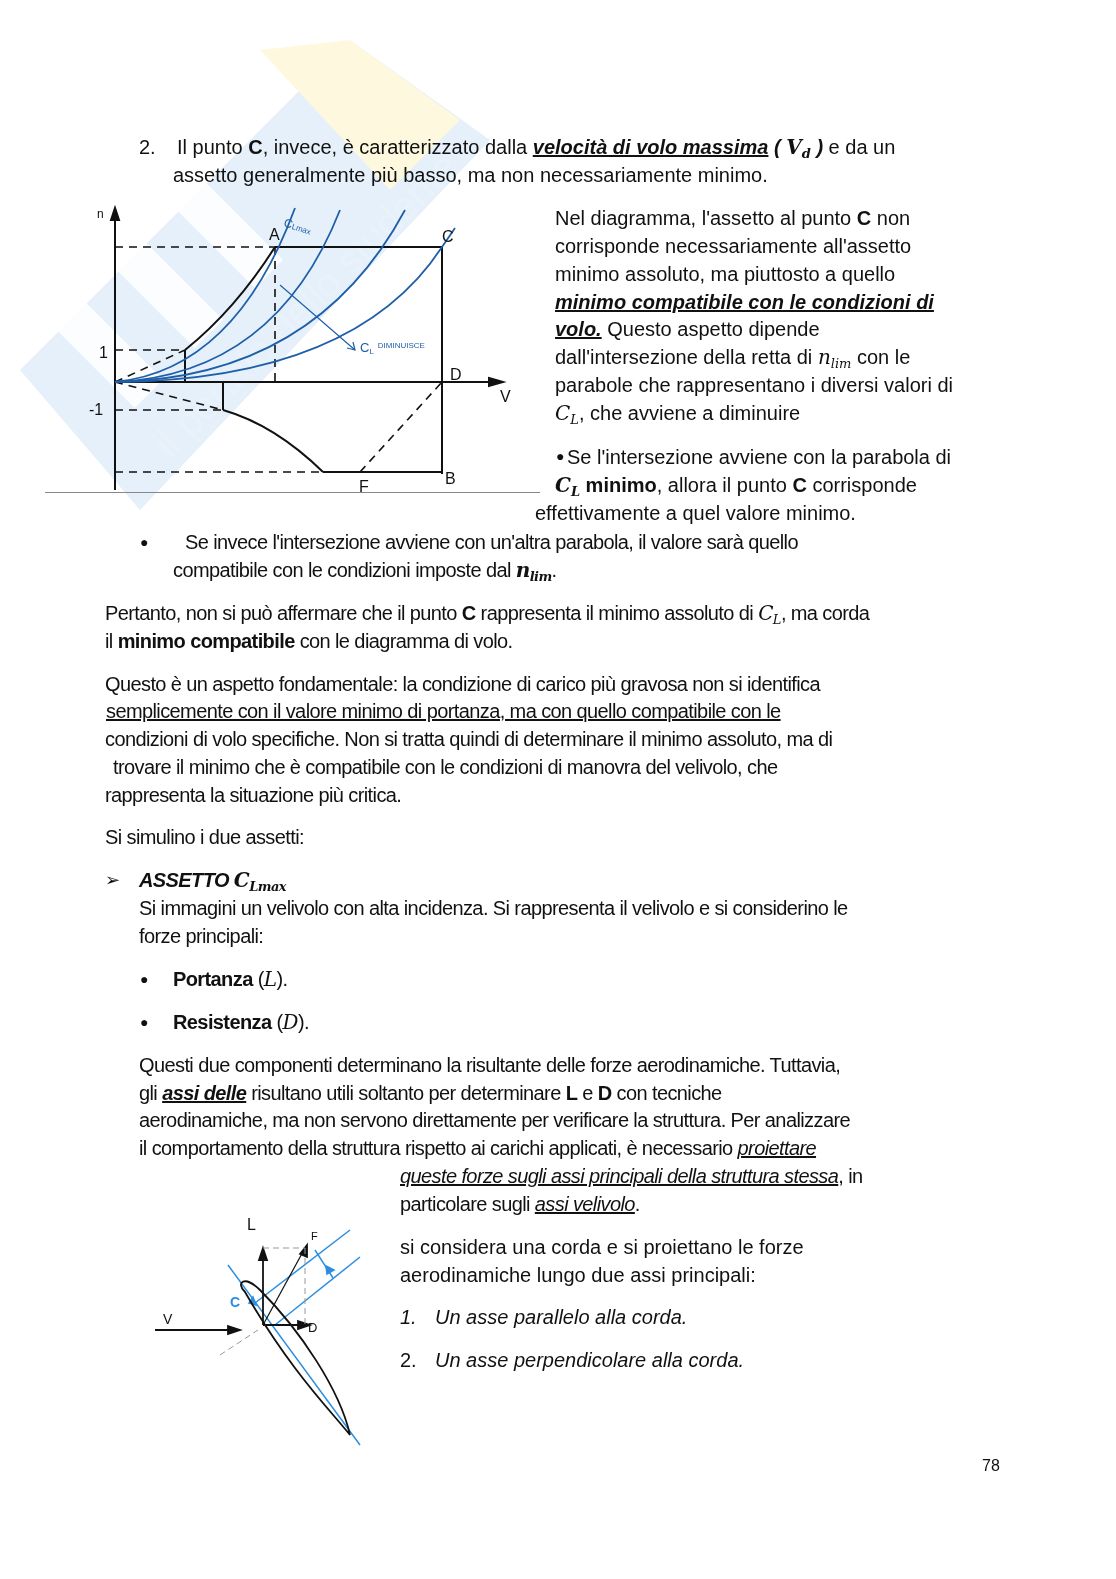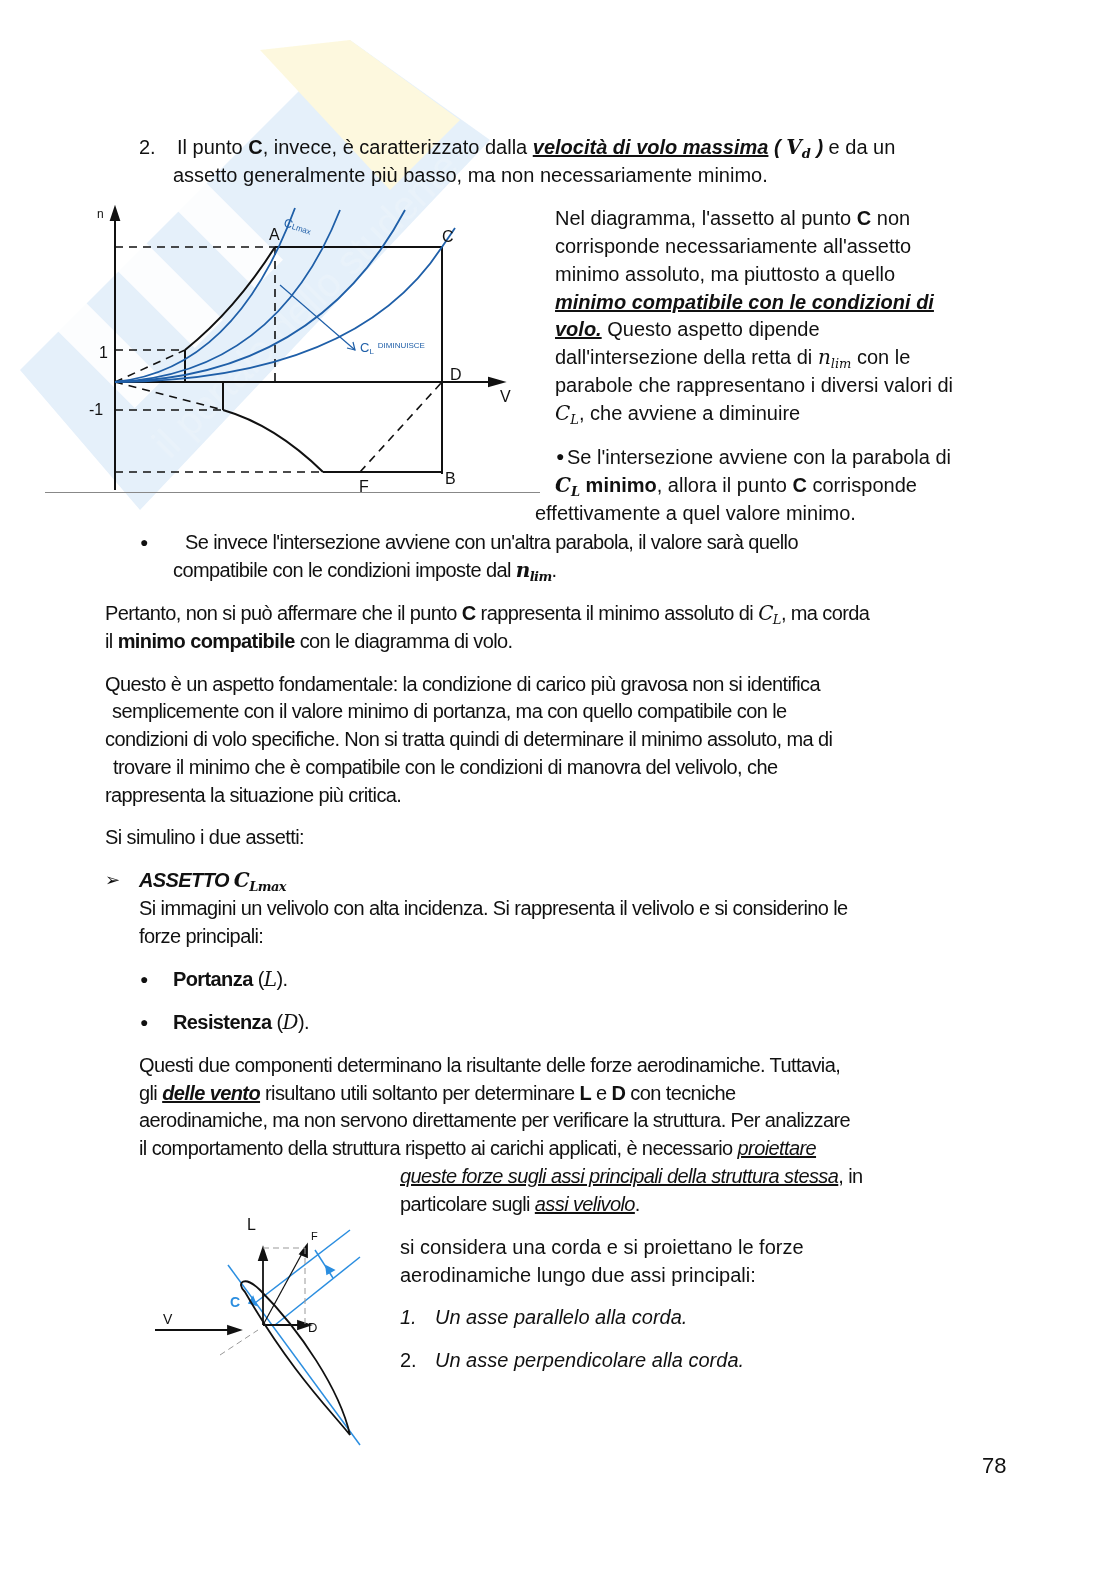--- a/index.html
+++ b/index.html
@@ -111,39 +111,39 @@
 <div class="t" style="left:535px; top:499px;">effettivamente a quel valore minimo.</div>
 
 <span class="bullet" style="left:140px; top:534px;">●</span>
 <div class="t cond" style="left:173px; top:528px;margin-left:12px;">Se invece l'intersezione avviene con un'altra parabola, il valore sarà quello</div>
 <div class="t cond" style="left:173px; top:556px;"><span>compatibile con le condizioni imposte dal </span><span class="mb">n</span><sub class="mb">lim</sub><span>.</span></div>
 
 <div class="t cond" style="left:105px; top:599px;"><span>Pertanto, non si può affermare che il punto </span><span class="b">C</span><span> rappresenta il minimo assoluto di </span><span class="m">C</span><sub class="m">L</sub><span>, ma corda</span></div>
 <div class="t cond" style="left:105px; top:627px;"><span>il </span><span class="b">minimo compatibile</span><span> con  le diagramma di volo.</span></div>
 
 <div class="t cond" style="left:105px; top:670px;">Questo è un aspetto fondamentale: la condizione di carico più gravosa non si identifica</div>
-<div class="t cond" style="left:112px; top:697px;">semplicemente con il valore minimo di portanza, ma con quello compatibile con le</div>
+<div class="t cond" style="left:106px; top:697px;text-decoration:underline;">semplicemente con il valore minimo di portanza, ma con quello compatibile con le</div>
 <div class="t cond" style="left:105px; top:725px;">condizioni di volo specifiche. Non si tratta quindi di determinare il minimo assoluto, ma di</div>
 <div class="t cond" style="left:105px; top:753px;margin-left:8px;">trovare il minimo che è compatibile con le condizioni di manovra del velivolo, che</div>
 <div class="t cond" style="left:105px; top:781px;">rappresenta la situazione più critica.</div>
 
 <div class="t cond" style="left:105px; top:823px;">Si simulino i due assetti:</div>
 
 <div class="t" style="left:105px; top:866px; font-size:18px;">➢</div>
 <div class="t cond" style="left:139px; top:866px;"><span class="b i">ASSETTO </span><span class="mb">C</span><sub class="mb">Lmax</sub></div>
 <div class="t cond" style="left:139px; top:894px;">Si immagini un velivolo con alta incidenza. Si rappresenta il velivolo e si considerino le</div>
 <div class="t cond" style="left:139px; top:922px;">forze principali:</div>
 
 <span class="bullet" style="left:140px; top:971px;">●</span>
 <div class="t cond" style="left:173px; top:965px;"><span class="b">Portanza</span> (<span class="m">L</span>).</div>
 <span class="bullet" style="left:140px; top:1014px;">●</span>
 <div class="t cond" style="left:173px; top:1008px;"><span class="b">Resistenza</span> (<span class="m">D</span>).</div>
 
 <div class="t cond" style="left:139px; top:1051px;">Questi due componenti determinano la risultante delle forze aerodinamiche. Tuttavia,</div>
-<div class="t cond" style="left:139px; top:1079px;"><span>gli </span><span class="bi">delle vento</span><span> risultano utili soltanto per determinare </span><span class="b">L</span><span> e </span><span class="b">D</span><span> con tecniche</span></div>
+<div class="t cond" style="left:139px; top:1079px;"><span>gli </span><span class="bi">assi delle</span><span> risultano utili soltanto per determinare </span><span class="b">L</span><span> e </span><span class="b">D</span><span> con tecniche</span></div>
 <div class="t cond" style="left:139px; top:1106px;">aerodinamiche, ma non servono direttamente per verificare la struttura. Per analizzare</div>
 <div class="t cond" style="left:139px; top:1134px;"><span>il comportamento della struttura rispetto ai carichi applicati, è necessario </span><span class="iu">proiettare</span></div>
 <div class="t cond" style="left:400px; top:1162px;"><span class="iu">queste forze sugli assi principali della struttura stessa</span><span>, in</span></div>
 <div class="t cond" style="left:400px; top:1190px;"><span>particolare sugli </span><span class="iu">assi velivolo</span><span>.</span></div>
 
 <svg style="position:absolute; left:150px; top:1210px;" width="225" height="240" viewBox="0 0 225 240">
   <g stroke="#2b8ee0" stroke-width="1.5" fill="none">
     <line x1="78" y1="55" x2="210" y2="235"></line>
     <line x1="105" y1="93" x2="200" y2="20"></line>
     <line x1="125" y1="115" x2="210" y2="47"></line>
@@ -176,13 +176,13 @@
   </g>
 </svg>
 
 <div class="t" style="left:400px; top:1233px;">si considera una corda e si proiettano le forze</div>
 <div class="t" style="left:400px; top:1261px;">aerodinamiche lungo due assi principali:</div>
 <div class="t i" style="left:400px; top:1303px;">1.</div>
 <div class="t i" style="left:435px; top:1303px;">Un asse parallelo alla corda.</div>
 <div class="t" style="left:400px; top:1346px;">2.</div>
 <div class="t i" style="left:435px; top:1346px;">Un asse perpendicolare alla corda.</div>
 
-<div class="t" style="left:982px; top:1452px; font-size:22px;">78</div>
+<div class="t" style="left:982px; top:1452px; font-size:16px;">78</div>
 
 </body></html>

